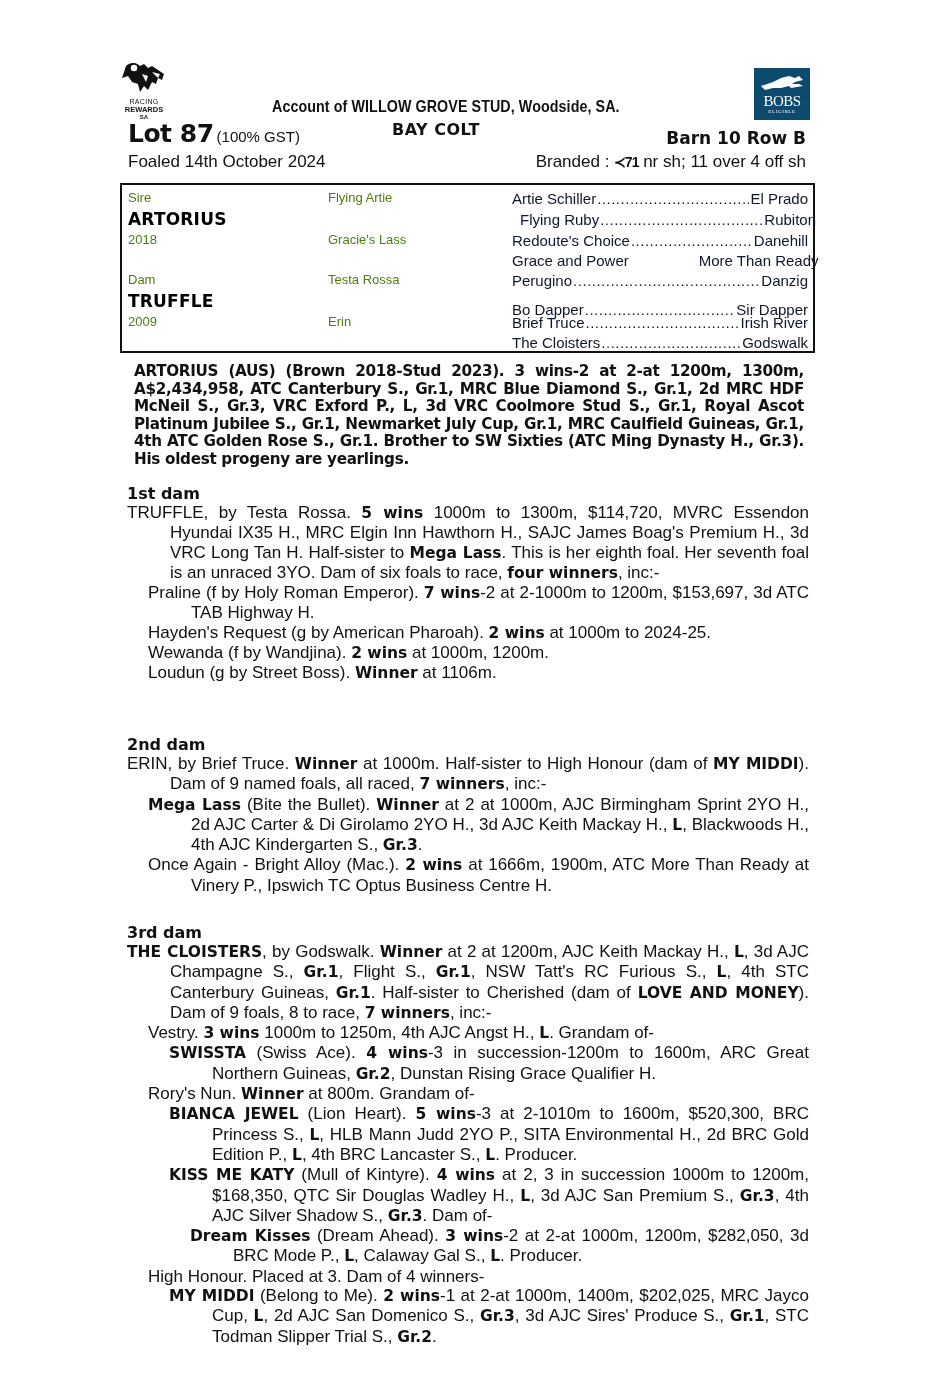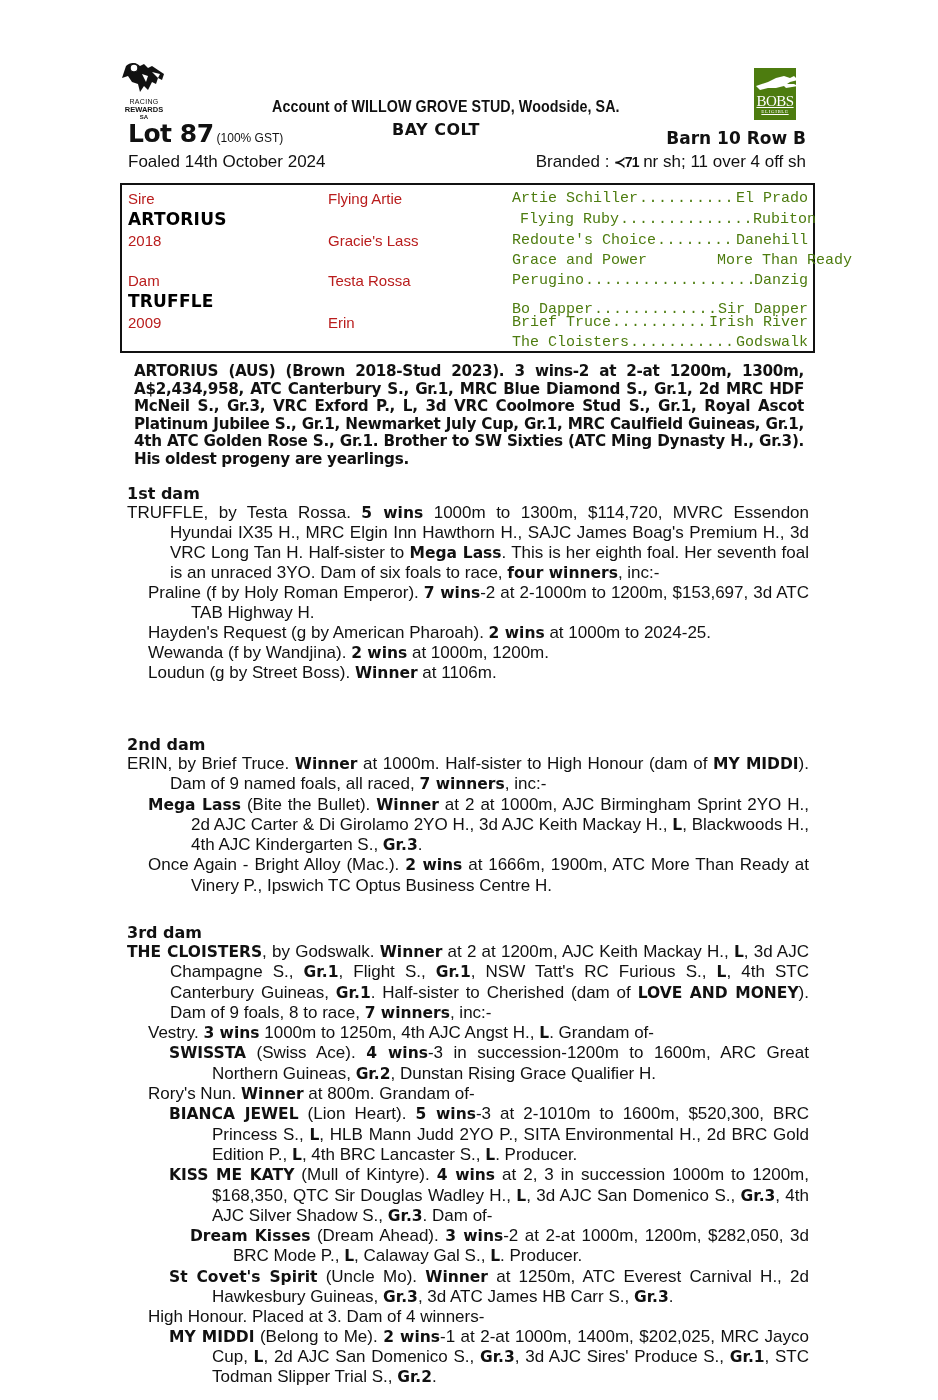--- a/index.html
+++ b/index.html
@@ -6,43 +6,43 @@
   body { width: 938px; height: 1400px; position: relative; color: #111; font-family: "Liberation Sans", sans-serif; overflow: hidden; }
   .page { position: absolute; left: 0; top: 0; width: 938px; height: 1400px; }
 
   
   .rr-logo { position: absolute; left: 114px; top: 60px; width: 60px; height: 66px; text-align: center; }
   .rr-logo svg { display: block; margin: 0 auto; }
   .rr-logo .t1 { font-size: 7px; letter-spacing: 0.3px; line-height: 8px; margin-top: 0px; }
   .rr-logo .t2 { font-size: 7.5px; font-weight: bold; line-height: 8px; }
   .rr-logo .t3 { font-size: 6px; font-weight: bold; line-height: 6px; }
 
-  .bobs-logo { position: absolute; left: 754px; top: 68px; width: 42px; height: 52px; background: #4d7c0f; color: #fff; text-align: center; text-decoration: underline; }
+  .bobs-logo { position: absolute; left: 754px; top: 68px; width: 56px; height: 52px; background: #0c4a6e; color: #fff; text-align: center; }
   .bobs-logo svg { display: block; margin: 6px auto 0; }
   .bobs-logo .b1 { font-family: "Liberation Serif", serif; font-size: 15px; line-height: 14px; letter-spacing: -0.5px; margin-top: 2px; }
   .bobs-logo .b2 { font-family: "Liberation Serif", serif; font-size: 5px; letter-spacing: 0.6px; line-height: 7px; }
 
   .account { position: absolute; left: 272px; top: 97px; font-family: "Liberation Sans", sans-serif; font-weight: bold; font-size: 17px; transform: scaleX(0.84); transform-origin: left top; white-space: nowrap; letter-spacing: 0.1px; }
 
   .lot { position: absolute; left: 128px; top: 119px; white-space: nowrap; }
   .lot .big { font-family: "DejaVu Sans", sans-serif; font-weight: bold; font-size: 25px; letter-spacing: -0.5px; }
-  .lot .gst { font-size: 12px; margin-left: 3px; }
+  .lot .gst { font-size: 15px; margin-left: 3px; }
 
   .colt { position: absolute; left: 392px; top: 120px; font-family: "DejaVu Sans", sans-serif; font-weight: bold; font-size: 16px; letter-spacing: 0.5px; white-space: nowrap; }
   .barn { position: absolute; right: 132px; top: 128px; font-family: "DejaVu Sans", sans-serif; font-weight: bold; font-size: 17px; white-space: nowrap; }
 
   .foaled { position: absolute; left: 128px; top: 152px; font-size: 17px; white-space: nowrap; }
   .branded { position: absolute; right: 132px; top: 152px; font-size: 17px; white-space: nowrap; }
   .branded .mk { font-weight: bold; font-size: 14px; letter-spacing: -1px; }
 
   
   .ped { position: absolute; left: 120px; top: 183px; width: 695px; height: 170px; border: 2px solid #111; box-sizing: border-box; }
-  .ped .cell { position: absolute; font-size: 15px; white-space: nowrap; color: #b91c1c; }
+  .ped .cell { position: absolute; font-size: 13px; white-space: nowrap; color: #4d7c0f; }
   .ped .name { font-family: "DejaVu Sans", sans-serif; font-weight: bold; font-size: 17px; color: #000; letter-spacing: 0.2px; }
-  .ped .g3 { position: absolute; left: 390px; width: 296px; display: flex; font-size: 15px; white-space: nowrap; color: #4d7c0f; font-family: Liberation Mono, monospace; }
+  .ped .g3 { position: absolute; left: 390px; width: 296px; display: flex; font-size: 15px; white-space: nowrap; color: #0f172a; }
   .ped .g3 .dots { flex: 1; overflow: hidden; margin: 0 1px; }
   .ped .g3 .dots::before { content: "..............................................................................................................."; letter-spacing: 0.5px; }
 
   
   .sire-block { position: absolute; left: 134px; top: 363px; width: 670px; font-family: "DejaVu Sans", sans-serif; font-weight: bold; font-size: 15.2px; line-height: 17.5px; text-align: justify; letter-spacing: -0.3px; }
 
   
   .section { position: absolute; left: 127px; width: 682px; font-size: 17px; line-height: 19.3px; }
   .sec-title { font-family: "DejaVu Sans", sans-serif; font-weight: bold; font-size: 16px; line-height: 19px; }
   .p { text-align: justify; }
@@ -169,21 +169,20 @@
   </div>
 
   <div class="section" style="top:907px;margin-top:16px;">
     <div class="sec-title">3rd dam</div>
     <div>
         <div class="p l0"><span class="b">THE CLOISTERS</span><span>, by Godswalk. </span><span class="b">Winner</span><span> at 2 at 1200m, AJC Keith Mackay H., </span><span class="b">L</span><span>, 3d AJC Champagne S., </span><span class="b">Gr.1</span><span>, Flight S., </span><span class="b">Gr.1</span><span>, NSW Tatt's RC Furious S., </span><span class="b">L</span><span>, 4th STC Canterbury Guineas, </span><span class="b">Gr.1</span><span>. Half-sister to Cherished (dam of </span><span class="b">LOVE AND MONEY</span><span>). Dam of 9 foals, 8 to race, </span><span class="b">7 winners</span><span>, inc:-</span></div>
         <div class="p l1"><span>Vestry. </span><span class="b">3 wins</span><span> 1000m to 1250m, 4th AJC Angst H., </span><span class="b">L</span><span>. Grandam of-</span></div>
         <div class="p l2"><span class="b">SWISSTA</span><span> (Swiss Ace). </span><span class="b">4 wins</span><span>-3 in succession-1200m to 1600m, ARC Great Northern Guineas, </span><span class="b">Gr.2</span><span>, Dunstan Rising Grace Qualifier H.</span></div>
         <div class="p l1"><span>Rory's Nun. </span><span class="b">Winner</span><span> at 800m. Grandam of-</span></div>
         <div class="p l2"><span class="b">BIANCA JEWEL</span><span> (Lion Heart). </span><span class="b">5 wins</span><span>-3 at 2-1010m to 1600m, $520,300, BRC Princess S., </span><span class="b">L</span><span>, HLB Mann Judd 2YO P., SITA Environmental H., 2d BRC Gold Edition P., </span><span class="b">L</span><span>, 4th BRC Lancaster S., </span><span class="b">L</span><span>. Producer.</span></div>
-        <div class="p l2"><span class="b">KISS ME KATY</span><span> (Mull of Kintyre). </span><span class="b">4 wins</span><span> at 2, 3 in succession 1000m to 1200m, $168,350, QTC Sir Douglas Wadley H., </span><span class="b">L</span><span>, 3d AJC San Domenico S., </span><span class="b">Gr.3</span><span>, 4th AJC Silver Shadow S., </span><span class="b">Gr.3</span><span>. Dam of-</span></div>
+        <div class="p l2"><span class="b">KISS ME KATY</span><span> (Mull of Kintyre). </span><span class="b">4 wins</span><span> at 2, 3 in succession 1000m to 1200m, $168,350, QTC Sir Douglas Wadley H., </span><span class="b">L</span><span>, 3d AJC San Premium S., </span><span class="b">Gr.3</span><span>, 4th AJC Silver Shadow S., </span><span class="b">Gr.3</span><span>. Dam of-</span></div>
         <div class="p l3"><span class="b">Dream Kisses</span><span> (Dream Ahead). </span><span class="b">3 wins</span><span>-2 at 2-at 1000m, 1200m, $282,050, 3d BRC Mode P., </span><span class="b">L</span><span>, Calaway Gal S., </span><span class="b">L</span><span>. Producer.</span></div>
-        <div class="p l2"><span class="b">St Covet's Spirit</span><span> (Uncle Mo). </span><span class="b">Winner</span><span> at 1250m, ATC Everest Carnival H., 2d Hawkesbury Guineas, </span><span class="b">Gr.3</span><span>, 3d ATC James HB Carr S., </span><span class="b">Gr.3</span><span>.</span></div>
         <div class="p l1"><span>High Honour. Placed at 3. Dam of 4 winners-</span></div>
         <div class="p l2"><span class="b">MY MIDDI</span><span> (Belong to Me). </span><span class="b">2 wins</span><span>-1 at 2-at 1000m, 1400m, $202,025, MRC Jayco Cup, </span><span class="b">L</span><span>, 2d AJC San Domenico S., </span><span class="b">Gr.3</span><span>, 3d AJC Sires' Produce S., </span><span class="b">Gr.1</span><span>, STC Todman Slipper Trial S., </span><span class="b">Gr.2</span><span>.</span></div>
       </div>
   </div>
 
 </div>
 
 </body></html>

